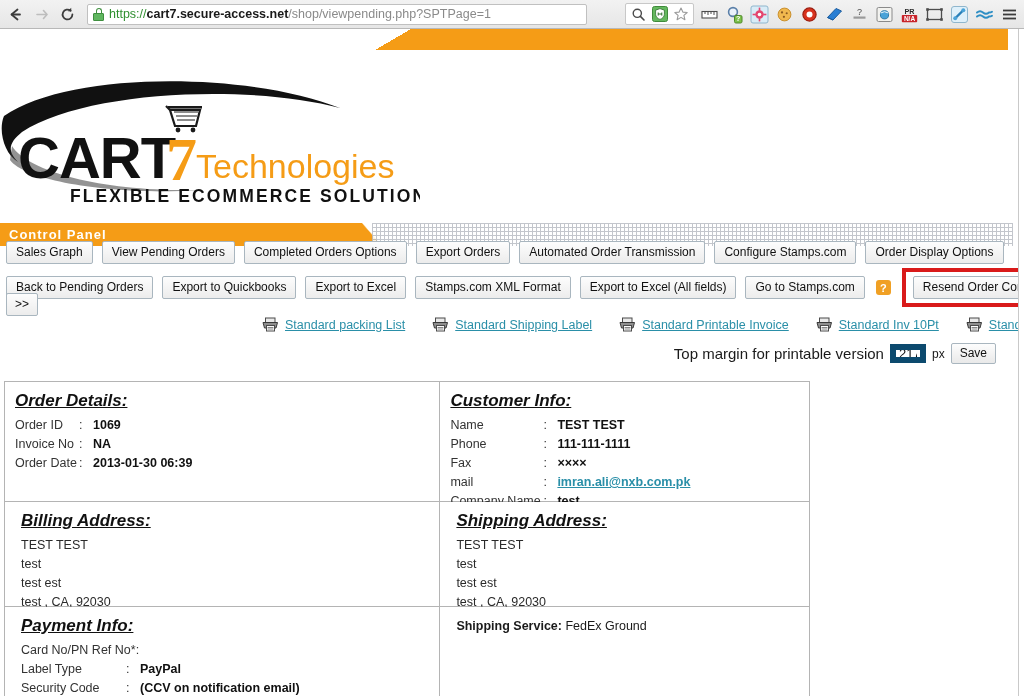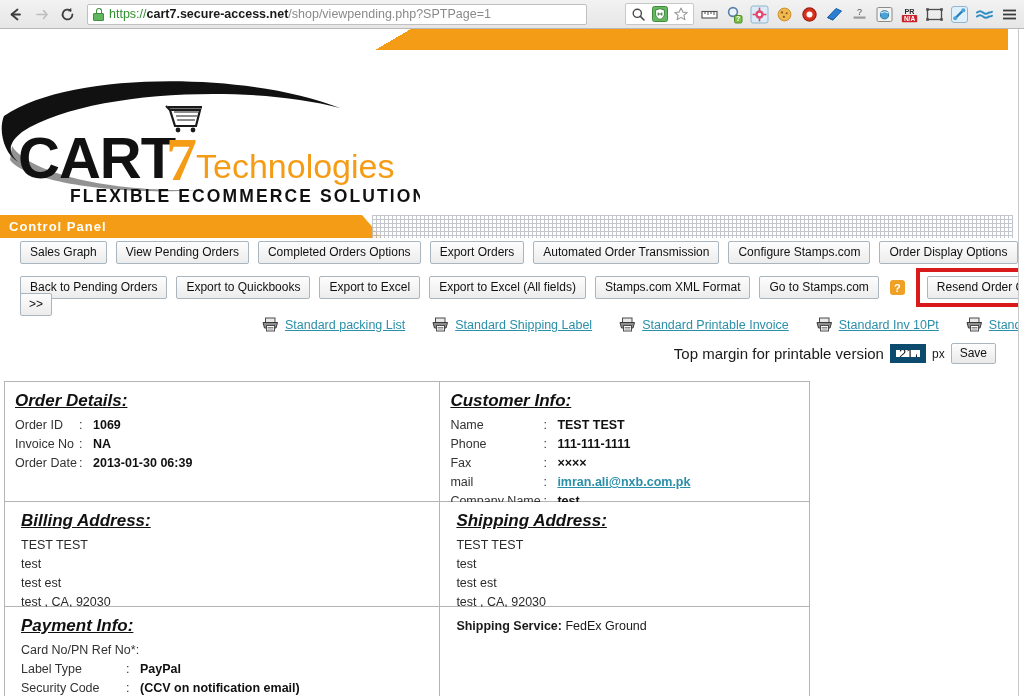--- a/index.html
+++ b/index.html
@@ -74,21 +74,21 @@
   .top-strip .wedge {
     position:absolute; left:375px; top:0; width:36px; height:21px;
     background: linear-gradient(to bottom right, #ffffff 0%, #ffffff 50%, #f59c16 50%, #f59c16 100%);
   }
 
   
   .logo-zone { position:absolute; left:0; top:21px; width:420px; height:161px; }
   .logo-svg { position:absolute; left:0; top:0; }
 
   
-  .cp-bar { position:absolute; left:0; top:186px; width:861px; height:23px;padding-left:12px; }
+  .cp-bar { position:absolute; left:0; top:194px; width:861px; height:23px;padding-left:12px; }
   .cp-orange {
     position:absolute; left:0; top:0; width:362px; height:23px; background:#f59c16;
     display:flex; align-items:center;
   }
   .cp-title {
     color:#ffffff; font-weight:bold; font-size:13px; letter-spacing:1px;
     padding-left:9px; font-family:"Liberation Sans", sans-serif;
   }
   .cp-wedge {
     position:absolute; left:362px; top:0; width:20px; height:23px;
@@ -97,21 +97,21 @@
   .cp-grid {
     position:absolute; left:372px; top:0; width:641px; height:23px;
     background-color:#ffffff;
     background-image:
       repeating-linear-gradient(to right, #b9bdc4 0 1px, transparent 1px 4px),
       repeating-linear-gradient(to bottom, #b9bdc4 0 1px, transparent 1px 4px);
     opacity: 0.85;
   }
 
   
-  .btn-row { position:absolute; left:0; display:flex; align-items:center; gap:9px; padding-left:20px; }
+  .btn-row { position:absolute; left:0; display:flex; align-items:center; gap:9px; padding-left:6px; }
   .row1 { top:212px; }
   .row2 { top:239px; }
   .row3 { top:264px; }
 
   .btn {
     background: linear-gradient(#fdfdfd, #ececec);
     border: 1px solid #a9b6bf;
     border-radius: 2px;
     font-size: 12px;
     color: #111;
@@ -396,22 +396,22 @@
     <button class="btn">Export Orders</button>
     <button class="btn">Automated Order Transmission</button>
     <button class="btn">Configure Stamps.com</button>
     <button class="btn">Order Display Options</button>
   </div>
 
   <div class="btn-row row2">
     <button class="btn">Back to Pending Orders</button>
     <button class="btn">Export to Quickbooks</button>
     <button class="btn">Export to Excel</button>
+    <button class="btn">Stamps.com XML Format</button>
     <button class="btn">Export to Excel (All fields)</button>
-    <button class="btn">Stamps.com XML Format</button>
     <button class="btn">Go to Stamps.com</button>
     <span class="help-ico">?</span>
     <span class="redbox">
       <button class="btn">Resend Order Confirmation Email</button>
     </span>
   </div>
 
   <div class="btn-row row3">
     <button class="btn btn-sm">&gt;&gt;</button>
   </div>

